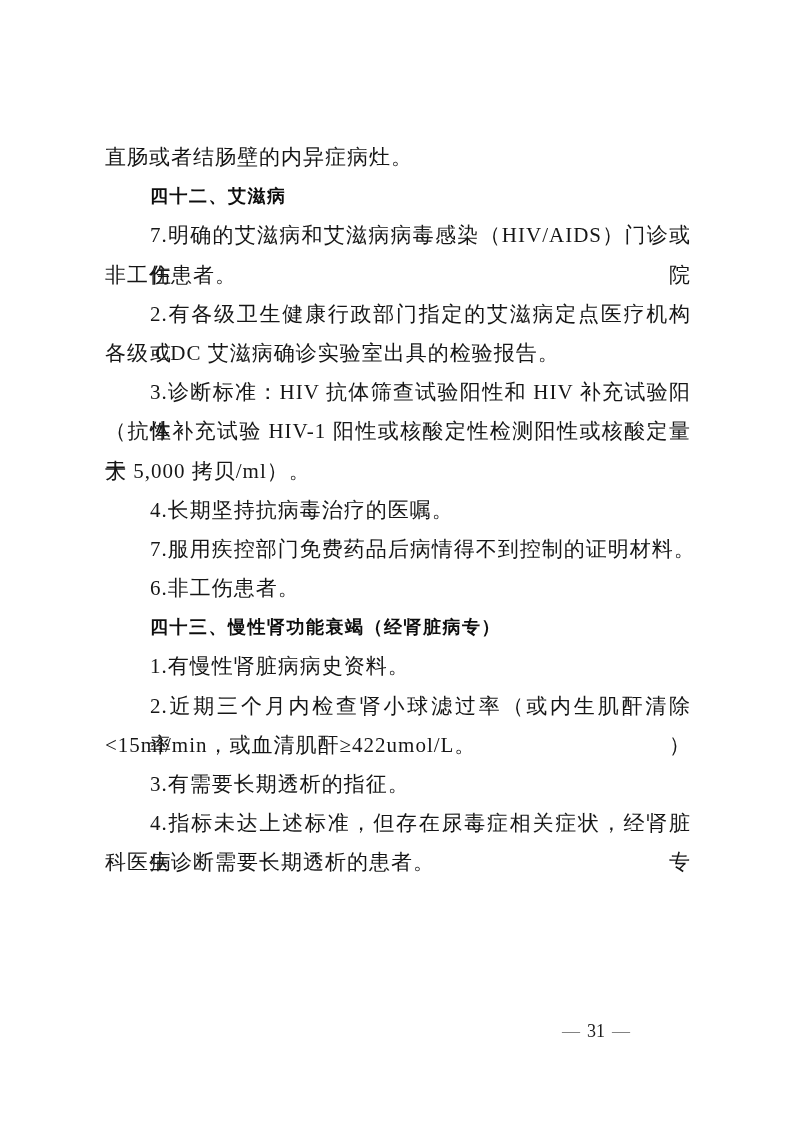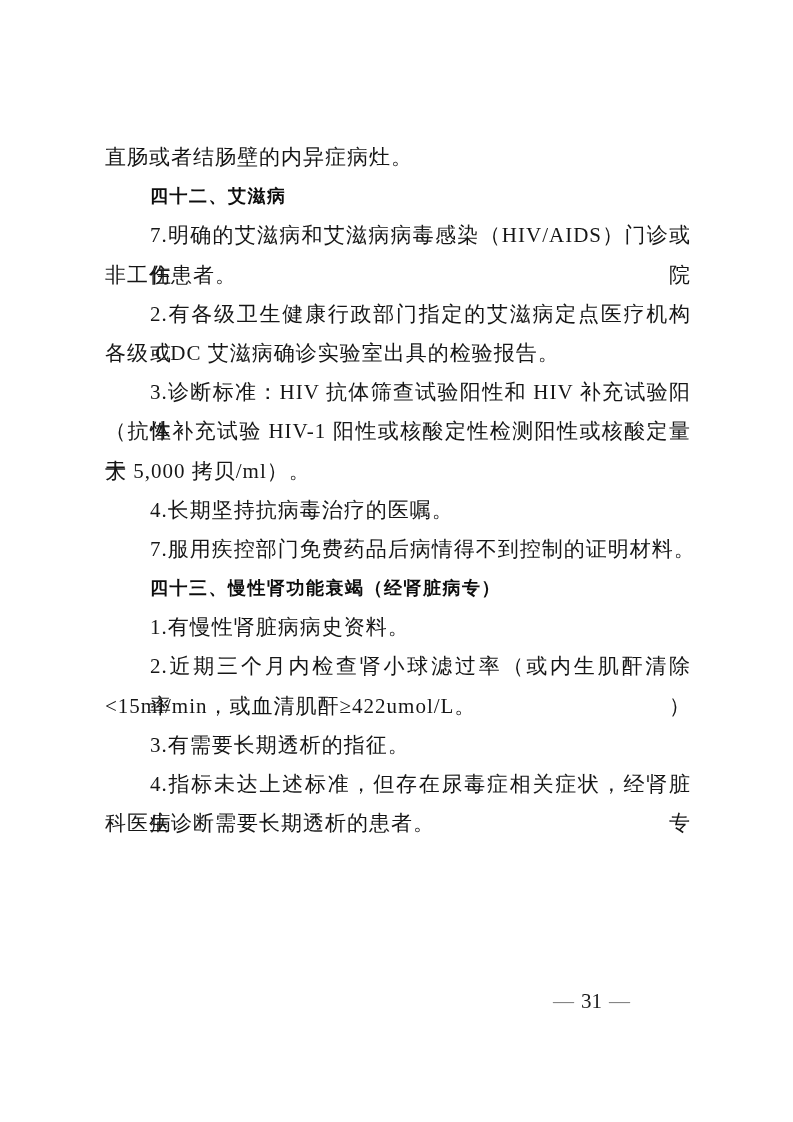--- a/index.html
+++ b/index.html
@@ -44,23 +44,23 @@
   }
   .line.heading {
     font-family: "Liberation Sans", "DejaVu Sans", sans-serif;
     font-weight: 700;
     font-size: 18px;
     letter-spacing: 1.5px;
     color: #0d0d0d;
   }
   .page-number {
     position: absolute;
-    top: 988px;
+    top: 1018px;
     right: 104px;
-    font-size: 21px;
+    font-size: 18px;
     line-height: 26px;
     letter-spacing: 0;
     white-space: nowrap;
   }
   .page-number .dash {
     color: #7e7e7e;
     padding: 0 7px;
   }
   .page-number .num {
     color: #1c1c1c;
@@ -76,20 +76,21 @@
     <div class="line indent heading">四十二、艾滋病</div>
     <div class="line indent justify">7.明确的艾滋病和艾滋病病毒感染（HIV/AIDS）门诊或住院</div>
     <div class="line">非工伤患者。</div>
     <div class="line indent justify">2.有各级卫生健康行政部门指定的艾滋病定点医疗机构或</div>
     <div class="line">各级 CDC 艾滋病确诊实验室出具的检验报告。</div>
     <div class="line indent justify">3.诊断标准：HIV 抗体筛查试验阳性和 HIV 补充试验阳性</div>
     <div class="line justify">（抗体补充试验 HIV-1 阳性或核酸定性检测阳性或核酸定量大</div>
     <div class="line">于 5,000 拷贝/ml）。</div>
     <div class="line indent">4.长期坚持抗病毒治疗的医嘱。</div>
     <div class="line indent">7.服用疾控部门免费药品后病情得不到控制的证明材料。</div>
+    <div class="line indent">6.非工伤患者。</div>
     <div class="line indent heading">四十三、慢性肾功能衰竭（经肾脏病专）</div>
     <div class="line indent">1.有慢性肾脏病病史资料。</div>
     <div class="line indent justify">2.近期三个月内检查肾小球滤过率（或内生肌酐清除率）</div>
     <div class="line">&lt;15ml/min，或血清肌酐≥422umol/L。</div>
     <div class="line indent">3.有需要长期透析的指征。</div>
     <div class="line indent justify">4.指标未达上述标准，但存在尿毒症相关症状，经肾脏病专</div>
     <div class="line">科医生诊断需要长期透析的患者。</div>
   </div>
 
   <div class="page-number">

